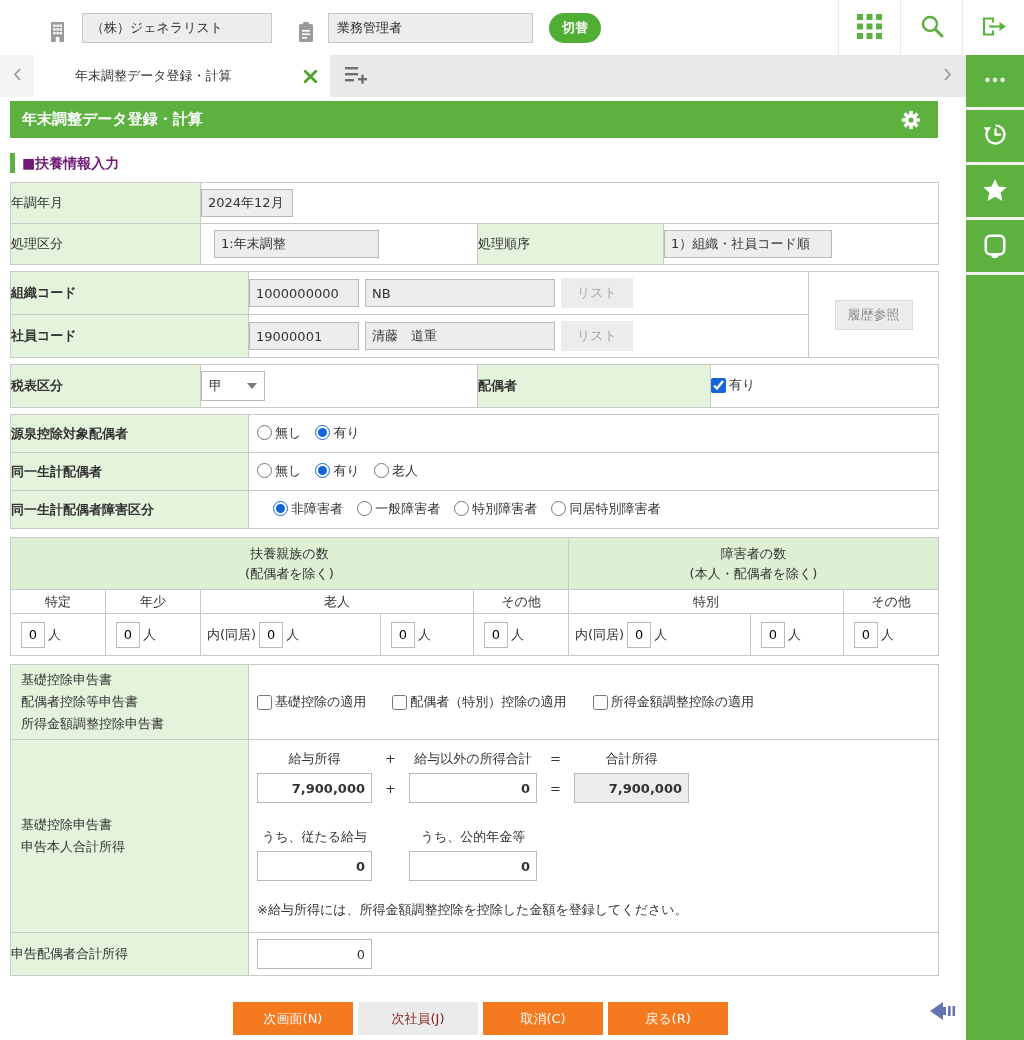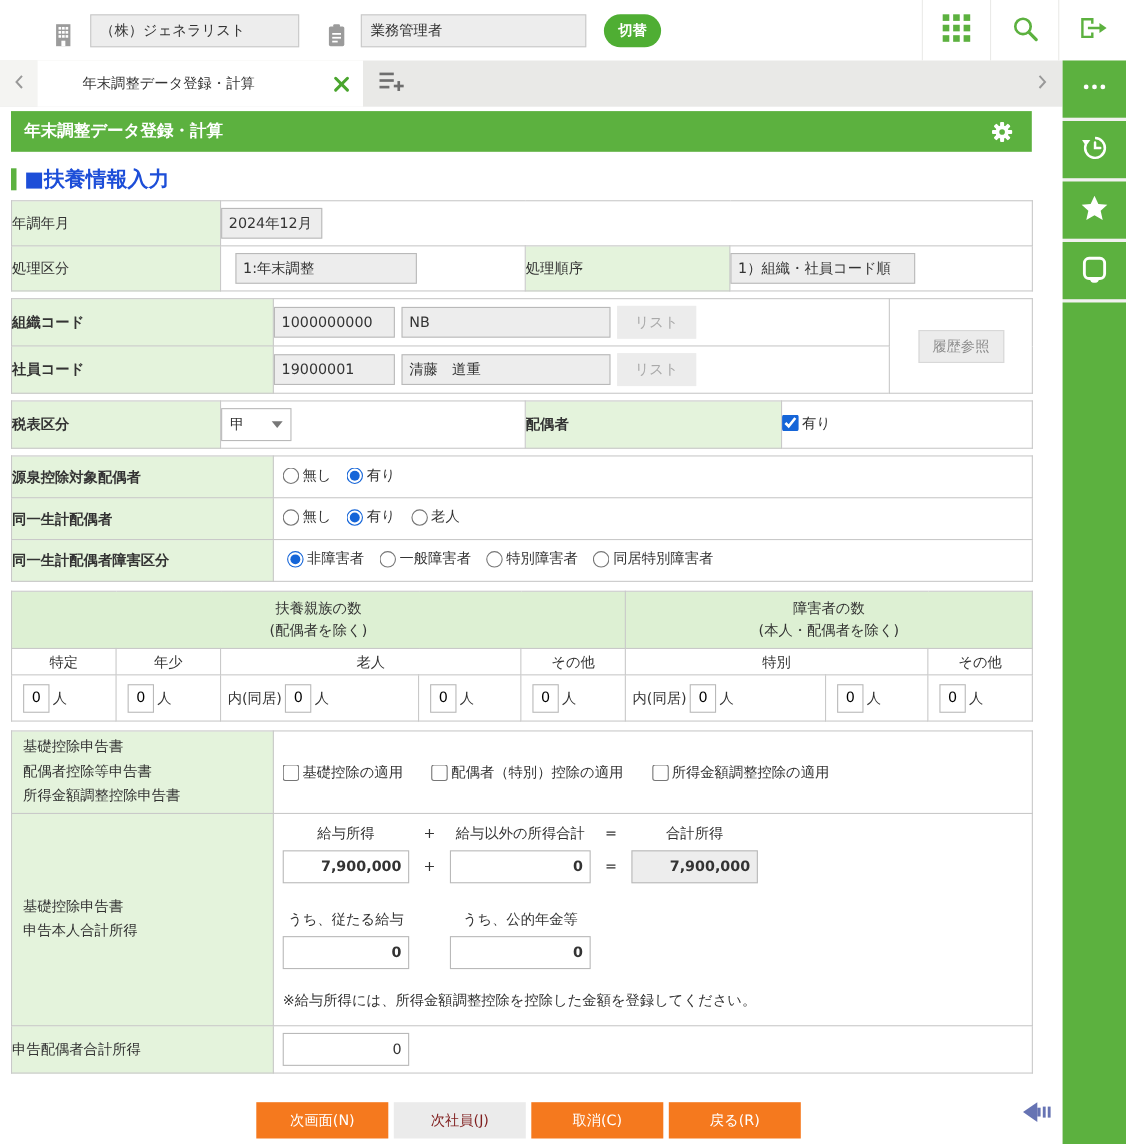--- a/index.html
+++ b/index.html
@@ -30,21 +30,21 @@
   .tab-close { display:flex; align-items:center; cursor:pointer; }
   .newtab-btn { width:52px; display:flex; align-items:center; justify-content:center; cursor:pointer; }
   .tab-next { position:absolute; right:6px; top:0; height:42px; width:26px; display:flex; align-items:center; justify-content:center; cursor:pointer; }
   
   .content { width:966px; background:#fff; padding:4px 0 0 10px; }
   .titlebar { width:928px; height:37px; background:#5cb13f; display:flex; align-items:center;
     justify-content:space-between; padding:0 16px 0 12px; }
   .titlebar-text { color:#fff; font-size:15px; font-weight:bold; }
   .gear { display:flex; align-items:center; cursor:pointer; }
   .sec-head { margin:15px 0 9px 0; border-left:5px solid #5cb13f; padding-left:7px;
-    font-size:19px; font-weight:bold; color:#1d4ed8; line-height:20px; }
+    font-size:14px; font-weight:bold; color:#701a75; line-height:20px; }
   table.ft { border-collapse:collapse; width:928px; table-layout:fixed; margin-bottom:6px; }
   table.ft td { border:1px solid #c9c9c9; font-size:13px; vertical-align:middle; padding:0; }
   td.lbl { background:#e4f3dc; padding:0 10px; }
   td.lbl.b { font-weight:bold; }
   td.val { background:#fff; padding:0 6px; }
   .t1 td { height:41px; } .t2 td { height:43px; } .t3 td { height:43px; } .t4 td { height:38px; }
   .inp { height:28px; background:#ededed; border:1px solid #b9b9b9; font-size:13px;
          padding:0 6px; color:#333; font-family:inherit; }
   .inp.w { background:#fff; height:30px; }
   .inp.num { text-align:right; }
@@ -347,21 +347,21 @@
             <span>有り</span>
           </label>
           <label class="opt">
             <input type="radio" name="dosei" style="">
             <span>老人</span>
           </label>
         </td>
       </tr>
       <tr>
         <td class="lbl b">同一生計配偶者障害区分</td>
-        <td class="val" style="padding-left:12px">
+        <td class="val" style="padding-left:24px">
           <label class="opt">
             <input type="radio" name="disab" checked="" style="">
             <span>非障害者</span>
           </label>
           <label class="opt">
             <input type="radio" name="disab" style="">
             <span>一般障害者</span>
           </label>
           <label class="opt">
             <input type="radio" name="disab" style="">

